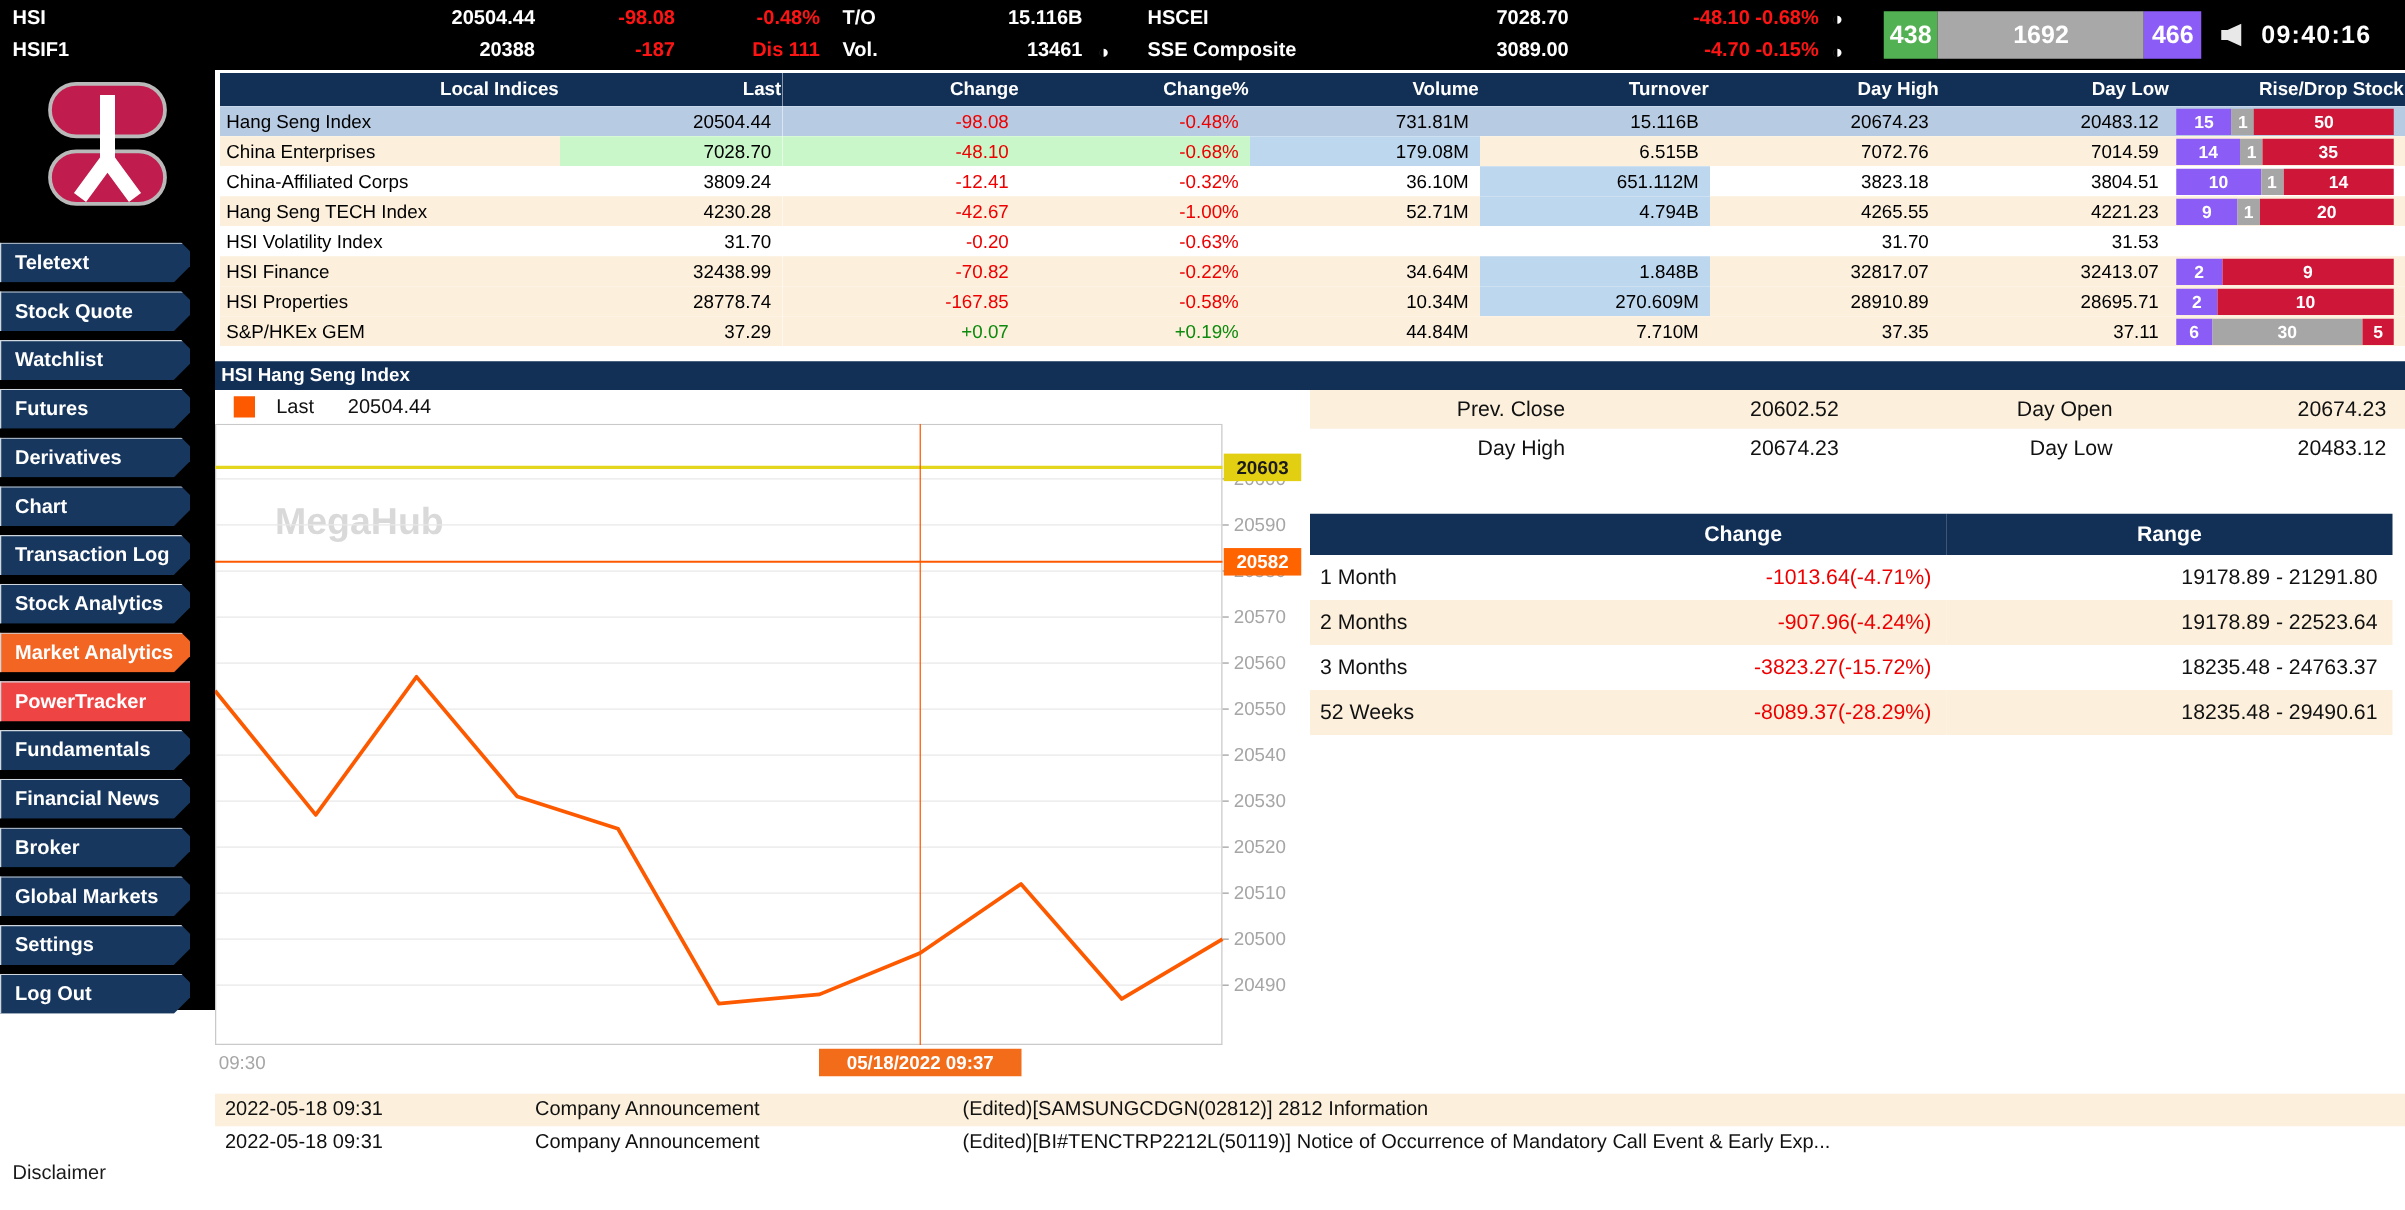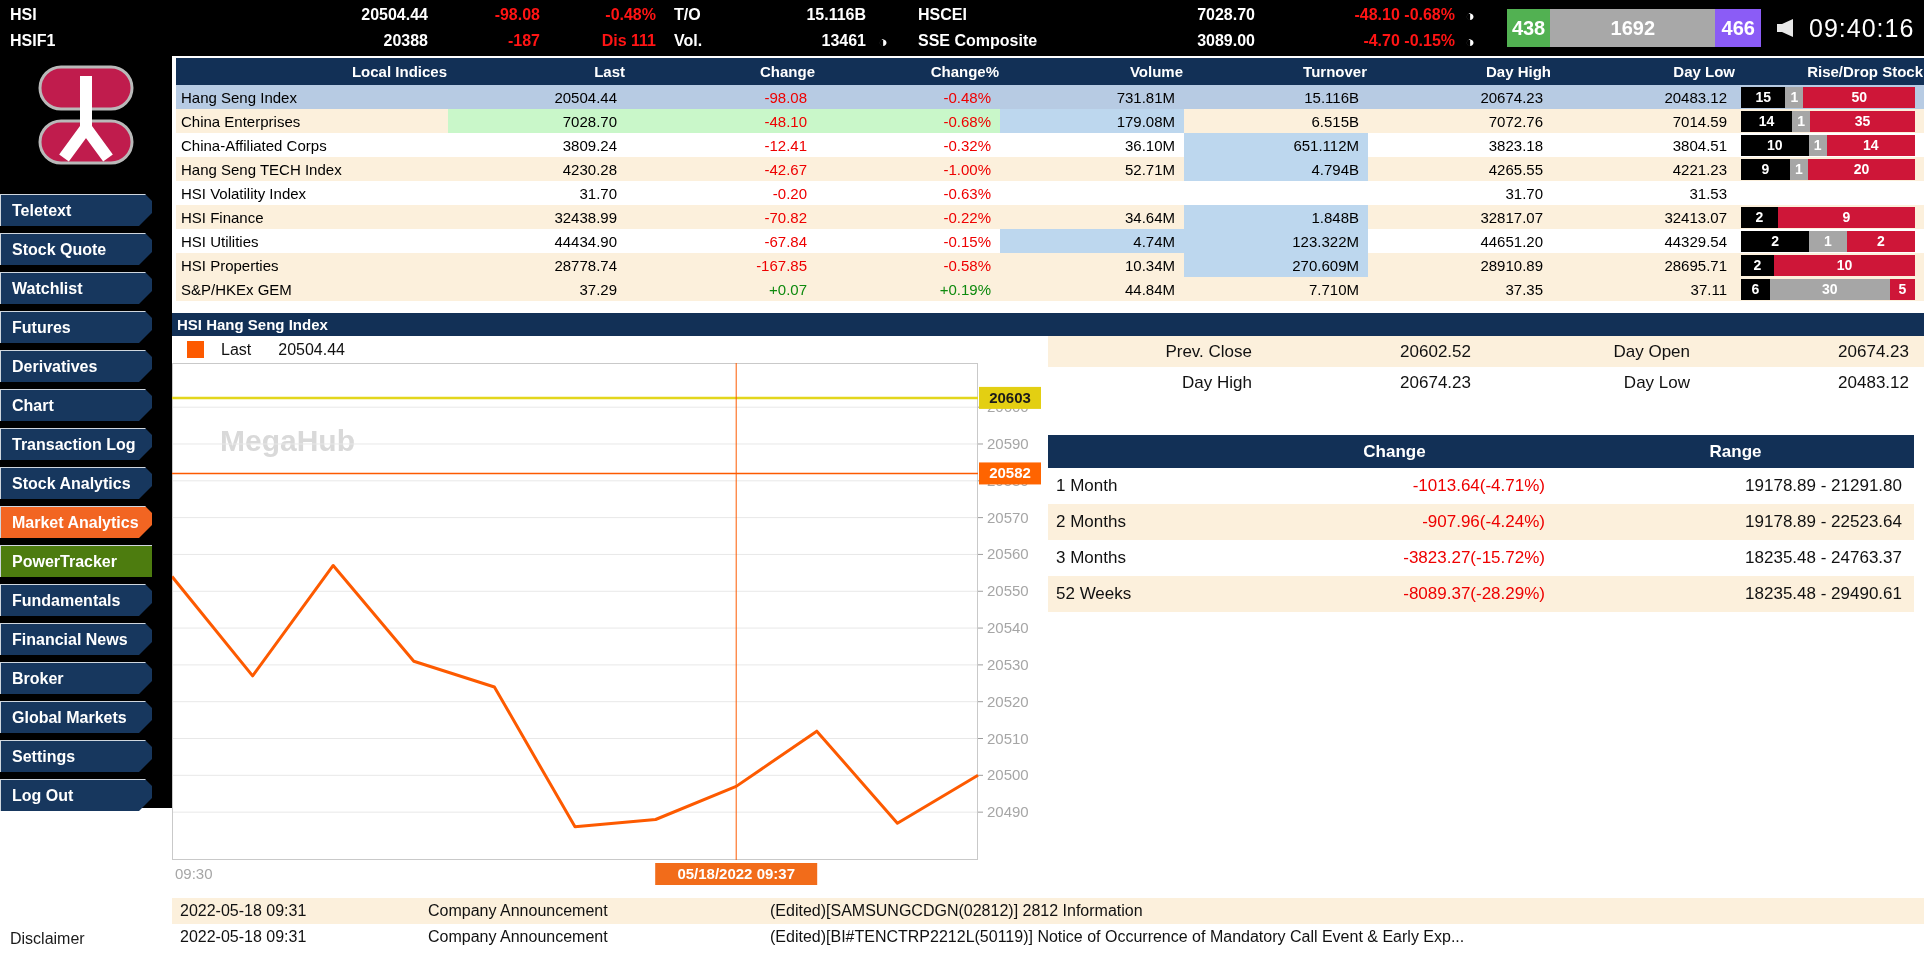--- a/index.html
+++ b/index.html
@@ -13,47 +13,47 @@
   .tb-grid .R{text-align:right;}
   .tb-grid .red{color:#ff1414;}
   .tb-grid .pad{padding-left:18px;text-align:left;}
   .tb-grid .icon{text-align:center;font-size:15px;color:#fff;font-weight:normal;}
   .tb-right{flex:1;display:flex;align-items:center;gap:13px;padding-left:22px;padding-right:6px;}
   .updown-bar{display:flex;width:254px;height:38px;font-size:20px;font-weight:bold;color:#fff;}
   .updown-bar div{display:flex;align-items:center;justify-content:center;}
   .ud-up{background:#52b152;}
   .ud-n{background:#a8a8a8;}
   .ud-down{background:#8b5cf6;}
-  .clock{font-size:25px;font-weight:normal;letter-spacing:1px;}
+  .clock{font-size:20px;font-weight:bold;letter-spacing:1px;}
 
   
   .sidebar{position:absolute;left:0;top:56px;width:172px;height:752px;background:#000;}
   .logo-wrap{display:flex;justify-content:center;padding-top:8px;height:130px;}
   .menu{display:flex;flex-direction:column;gap:7px;padding-right:20px;}
   .mitem{height:31px;line-height:31px;background:#17375e;color:#fff;font-size:16px;font-weight:bold;padding-left:11px;border-top:1px solid #cfd6de;border-left:1px solid #cfd6de;clip-path:polygon(0 0,calc(100% - 7px) 0,100% 7px,100% calc(100% - 13px),calc(100% - 13px) 100%,0 100%);cursor:pointer;}
   .mitem.active{background:#f26522;}
-  .mitem.gray{background:#4d7c0f;clip-path:none;}
+  .mitem.gray{background:#ef4444;clip-path:none;}
 
   
   .content{position:absolute;left:172px;top:56px;width:1752px;}
 
   table.idx{border-collapse:collapse;table-layout:fixed;width:1748px;margin-left:4px;margin-top:2px;font-size:15px;white-space:nowrap;}
   table.idx th{background:#123056;color:#fff;font-weight:600;height:25px;text-align:right;overflow:hidden;}
   table.idx td{height:24px;padding:0 9px 0 5px;overflow:hidden;}
   td.nm{text-align:left;padding-left:9px;}
   td.num{text-align:right;}
   tr.cream td{background:#fcf0dc;}
   tr.sel td{background:#b7cbe3;}
   td.hl-green{background:#c9f7c9 !important;}
   td.hl-blue{background:#bdd7ee !important;}
   .dn{color:#ee0000;} .up{color:#0e8a0e;}
   td.bar-cell{padding:1px 2px;}
   .rd-bar{display:flex;height:21px;color:#fff;font-weight:bold;font-size:14px;line-height:21px;}
   .rd-bar div{text-align:center;overflow:hidden;}
-  .rd-g{background:#000000;} .rd-n{background:#a6a6a6;} .rd-r{background:#ce1638;}
+  .rd-g{background:#8b5cf6;} .rd-n{background:#a6a6a6;} .rd-r{background:#ce1638;}
 
   .chart-title{height:23px;line-height:23px;background:#123056;color:#fff;font-size:15px;font-weight:bold;padding-left:5px;margin-top:12px;}
   .mid{display:flex;}
   .chart-col{width:876px;}
   .legend{height:27px;display:flex;align-items:center;font-size:16px;color:#111;padding-left:15px;}
   .legend .sw{width:17px;height:17px;background:#fd5a00;margin-right:17px;}
   .legend .lv{margin-left:27px;}
 
   .right-panel{width:876px;font-size:17px;color:#111;}
   .info-row{display:flex;height:31px;}
@@ -263,37 +263,20 @@
             <td class="num dn">-70.82</td>
             <td class="num dn">-0.22%</td>
             <td class="num">34.64M</td>
             <td class="num hl-blue">1.848B</td>
             <td class="num">32817.07</td>
             <td class="num">32413.07</td>
             <td class="bar-cell">
               <div class="rd-bar">
                 <div class="rd-g" style="flex-grow: 2; min-width: 18px;">2</div>
                 <div class="rd-r" style="flex-grow: 9; min-width: 18px;">9</div>
-              </div>
-            </td>
-          </tr>
-          <tr>
-            <td class="nm">HSI Utilities</td>
-            <td class="num">44434.90</td>
-            <td class="num dn">-67.84</td>
-            <td class="num dn">-0.15%</td>
-            <td class="num hl-blue">4.74M</td>
-            <td class="num hl-blue">123.322M</td>
-            <td class="num">44651.20</td>
-            <td class="num">44329.54</td>
-            <td class="bar-cell">
-              <div class="rd-bar">
-                <div class="rd-g" style="flex-grow: 2; min-width: 18px;">2</div>
-                <div class="rd-n" style="flex-grow: 1; min-width: 18px;">1</div>
-                <div class="rd-r" style="flex-grow: 2; min-width: 18px;">2</div>
               </div>
             </td>
           </tr>
           <tr class="cream">
             <td class="nm">HSI Properties</td>
             <td class="num">28778.74</td>
             <td class="num dn">-167.85</td>
             <td class="num dn">-0.58%</td>
             <td class="num">10.34M</td>
             <td class="num hl-blue">270.609M</td>

